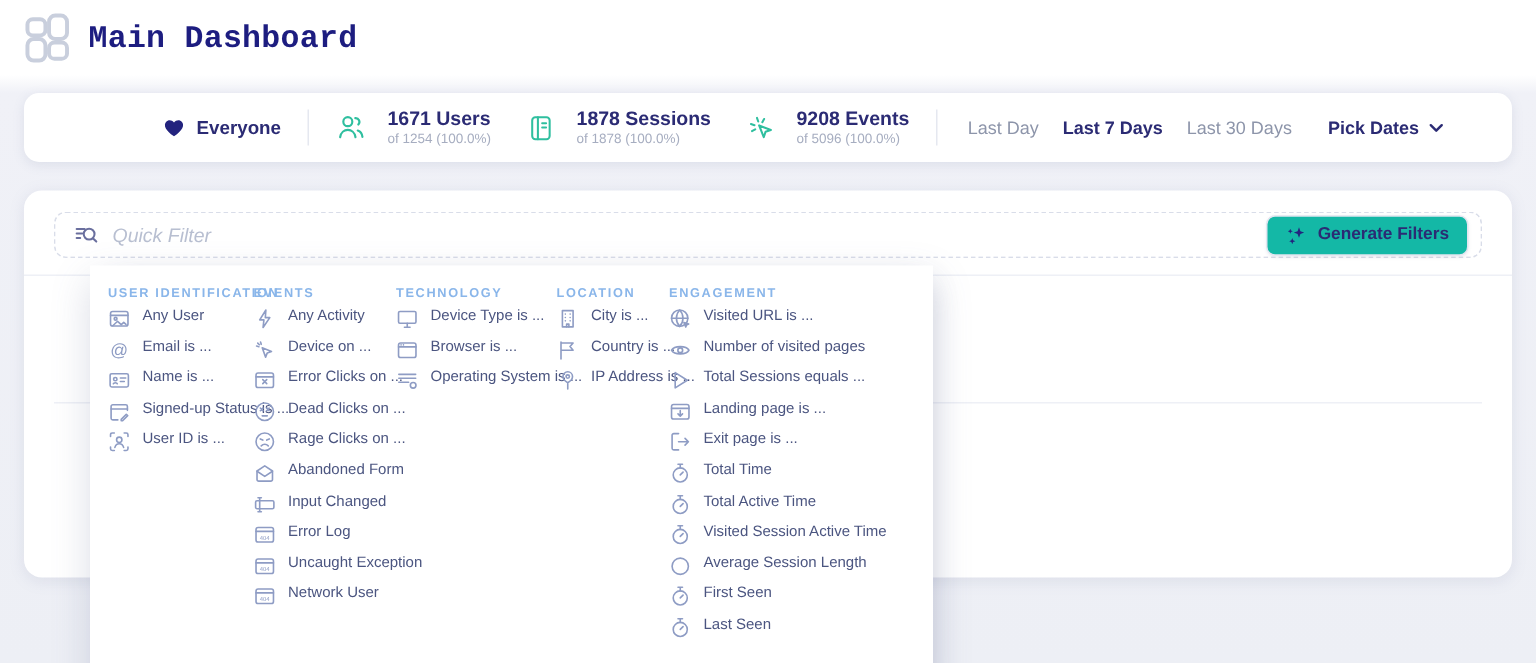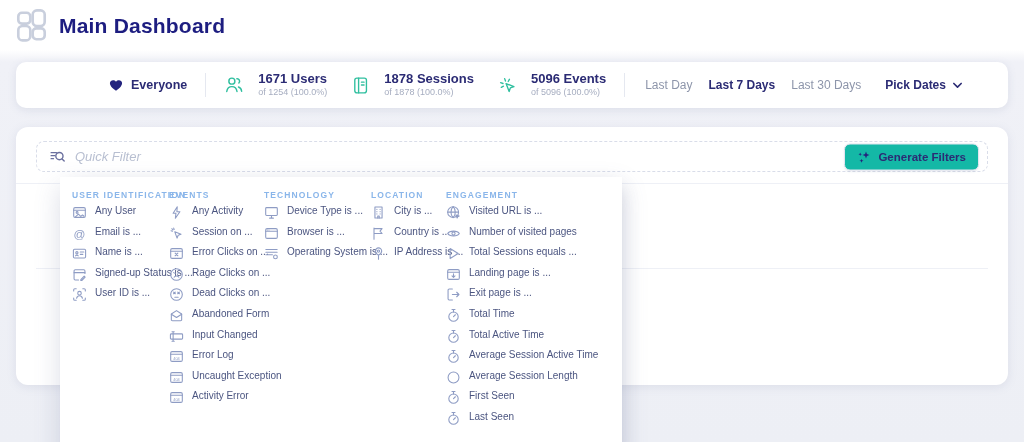--- a/index.html
+++ b/index.html
@@ -8,21 +8,21 @@
     position:relative;
     font-family:"Liberation Sans", sans-serif;
     background:linear-gradient(#ffffff 0px,#ffffff 50px,#f0f1f7 62px,#edeff5 100%);
   }
   .ic { display:inline-flex; align-items:center; justify-content:center; flex:0 0 auto; }
   .ic svg { display:block; }
 
   
   .app-header { position:absolute; left:14px; top:8px; display:flex; align-items:center; gap:10px; }
   .logo { width:35px; height:36px; color:#c9cfdd; }
-  .page-title { font-size:21px; font-weight:800; color:#1d1d80; letter-spacing:.2px; }
+  .page-title { font-size:21px; font-weight:800; color:#1d1d80; letter-spacing:.2px;font-family:Liberation Mono, monospace; }
 
   
   .stats-bar {
     position:absolute; left:16px; right:16px; top:62px; height:46px;
     background:#fff; border-radius:10px;
     box-shadow:0 2px 8px rgba(120,130,165,.16);
     display:flex; align-items:center; justify-content:center; gap:18px;padding-left:48px;
   }
   .segment { display:flex; align-items:center; gap:7px; cursor:pointer; }
   .segment-label { font-size:12.5px; font-weight:700; color:#2b2b74; }
@@ -143,21 +143,21 @@
     </span>
   </div>
   <div class="metric">
     <span class="ic">
           <svg width="19" height="19" viewBox="0 0 16 16" fill="none" stroke="currentColor" stroke-width="1.15" stroke-linecap="round" stroke-linejoin="round">
             <path d="M6.8 6.4 13.4 9l-3 1-1 3z"></path>
             <path d="M2.2 5.6l2 .7M5.6 2.2l.7 2M2.8 9.6l1.8-1M9.6 2.8l-1 1.8"></path>
           </svg>
         </span>
     <span class="metric-text">
-      <span class="metric-value">5096 Events</span>
+      <span class="metric-value">9208 Events</span>
       <span class="metric-sub">of 5096 (100.0%)</span>
     </span>
   </div>
     </div>
   <div class="vdiv"></div>
   <div class="date-ranges" id="date-ranges">
   <span class="date-range">Last Day</span>
   <span class="date-range active">Last 7 Days</span>
   <span class="date-range">Last 30 Days</span>
     </div>
@@ -258,53 +258,53 @@
         </span>
         <span class="mitem-label">Any Activity</span>
       </div>
       <div class="mitem">
         <span class="ic">
           <svg width="15" height="15" viewBox="0 0 16 16" fill="none" stroke="currentColor" stroke-width="1.15" stroke-linecap="round" stroke-linejoin="round">
             <path d="M6.2 6.2 12.8 8.9l-3 1-1.2 3z"></path>
             <path d="M5 2.2l.5 1.6M2.2 5l1.6.5M3 2.9 4.2 4.1"></path>
           </svg>
         </span>
-        <span class="mitem-label">Session on ...</span>
+        <span class="mitem-label">Device on ...</span>
       </div>
       <div class="mitem">
         <span class="ic">
           <svg width="15" height="15" viewBox="0 0 16 16" fill="none" stroke="currentColor" stroke-width="1.15" stroke-linecap="round" stroke-linejoin="round">
             <rect x="1.8" y="2.8" width="12.4" height="10.4" rx="1.5"></rect>
             <path d="M1.8 5.6h12.4"></path>
             <path d="M6.6 7.6 9.4 10.4M9.4 7.6 6.6 10.4"></path>
           </svg>
         </span>
         <span class="mitem-label">Error Clicks on ...</span>
+      </div>
+      <div class="mitem">
+        <span class="ic">
+          <svg width="15" height="15" viewBox="0 0 16 16" fill="none" stroke="currentColor" stroke-width="1.15" stroke-linecap="round" stroke-linejoin="round">
+            <circle cx="8" cy="8" r="6.2"></circle>
+            <path d="M4.9 5.4 6.7 7.2M6.7 5.4 4.9 7.2M9.3 5.4l1.8 1.8M11.1 5.4 9.3 7.2M6.2 10.9h3.6"></path>
+          </svg>
+        </span>
+        <span class="mitem-label">Dead Clicks on ...</span>
       </div>
       <div class="mitem">
         <span class="ic">
           <svg width="15" height="15" viewBox="0 0 16 16" fill="none" stroke="currentColor" stroke-width="1.15" stroke-linecap="round" stroke-linejoin="round">
             <circle cx="8" cy="8" r="6.2"></circle>
             <path d="M4.8 6l1.8.8M11.2 6l-1.8.8M5.5 10.9c1.4-1.4 3.6-1.4 5 0"></path>
           </svg>
         </span>
         <span class="mitem-label">Rage Clicks on ...</span>
       </div>
       <div class="mitem">
         <span class="ic">
           <svg width="15" height="15" viewBox="0 0 16 16" fill="none" stroke="currentColor" stroke-width="1.15" stroke-linecap="round" stroke-linejoin="round">
-            <circle cx="8" cy="8" r="6.2"></circle>
-            <path d="M4.9 5.4 6.7 7.2M6.7 5.4 4.9 7.2M9.3 5.4l1.8 1.8M11.1 5.4 9.3 7.2M6.2 10.9h3.6"></path>
-          </svg>
-        </span>
-        <span class="mitem-label">Dead Clicks on ...</span>
-      </div>
-      <div class="mitem">
-        <span class="ic">
-          <svg width="15" height="15" viewBox="0 0 16 16" fill="none" stroke="currentColor" stroke-width="1.15" stroke-linecap="round" stroke-linejoin="round">
             <path d="M2.5 6.4 8 2.8l5.5 3.6v6a1.2 1.2 0 0 1-1.2 1.2H3.7a1.2 1.2 0 0 1-1.2-1.2z"></path>
             <path d="M2.5 6.6 8 10.2l5.5-3.6"></path>
           </svg>
         </span>
         <span class="mitem-label">Abandoned Form</span>
       </div>
       <div class="mitem">
         <span class="ic">
           <svg width="15" height="15" viewBox="0 0 16 16" fill="none" stroke="currentColor" stroke-width="1.15" stroke-linecap="round" stroke-linejoin="round">
             <rect x="1.5" y="5.2" width="13" height="5.6" rx="1"></rect>
@@ -334,21 +334,21 @@
         <span class="mitem-label">Uncaught Exception</span>
       </div>
       <div class="mitem">
         <span class="ic">
           <svg width="15" height="15" viewBox="0 0 16 16" fill="none" stroke="currentColor" stroke-width="1.15" stroke-linecap="round" stroke-linejoin="round">
             <rect x="1.8" y="2.8" width="12.4" height="10.4" rx="1.5"></rect>
             <path d="M1.8 5.6h12.4"></path>
             <text x="8" y="11.6" font-size="4.2" text-anchor="middle" fill="currentColor" stroke="none" font-family="sans-serif">404</text>
           </svg>
         </span>
-        <span class="mitem-label">Activity Error</span>
+        <span class="mitem-label">Network User</span>
       </div>
   </div>
   <div class="mcol">
     <div class="mcol-title">TECHNOLOGY</div>
 
       <div class="mitem">
         <span class="ic">
           <svg width="15" height="15" viewBox="0 0 16 16" fill="none" stroke="currentColor" stroke-width="1.15" stroke-linecap="round" stroke-linejoin="round">
             <rect x="1.8" y="2.8" width="12.4" height="8.4" rx="1"></rect>
             <path d="M6 14h4M8 11.2V14"></path>
@@ -473,21 +473,21 @@
         </span>
         <span class="mitem-label">Total Active Time</span>
       </div>
       <div class="mitem">
         <span class="ic">
           <svg width="15" height="15" viewBox="0 0 16 16" fill="none" stroke="currentColor" stroke-width="1.15" stroke-linecap="round" stroke-linejoin="round">
             <circle cx="8" cy="9.2" r="5"></circle>
             <path d="M8 9.2l2-2M6.4 1.6h3.2M8 1.6v2.6"></path>
           </svg>
         </span>
-        <span class="mitem-label">Average Session Active Time</span>
+        <span class="mitem-label">Visited Session Active Time</span>
       </div>
       <div class="mitem">
         <span class="ic">
           <svg width="15" height="15" viewBox="0 0 16 16" fill="none" stroke="currentColor" stroke-width="1.15" stroke-linecap="round" stroke-linejoin="round">
             <circle cx="8" cy="8" r="5.8"></circle>
           </svg>
         </span>
         <span class="mitem-label">Average Session Length</span>
       </div>
       <div class="mitem">

